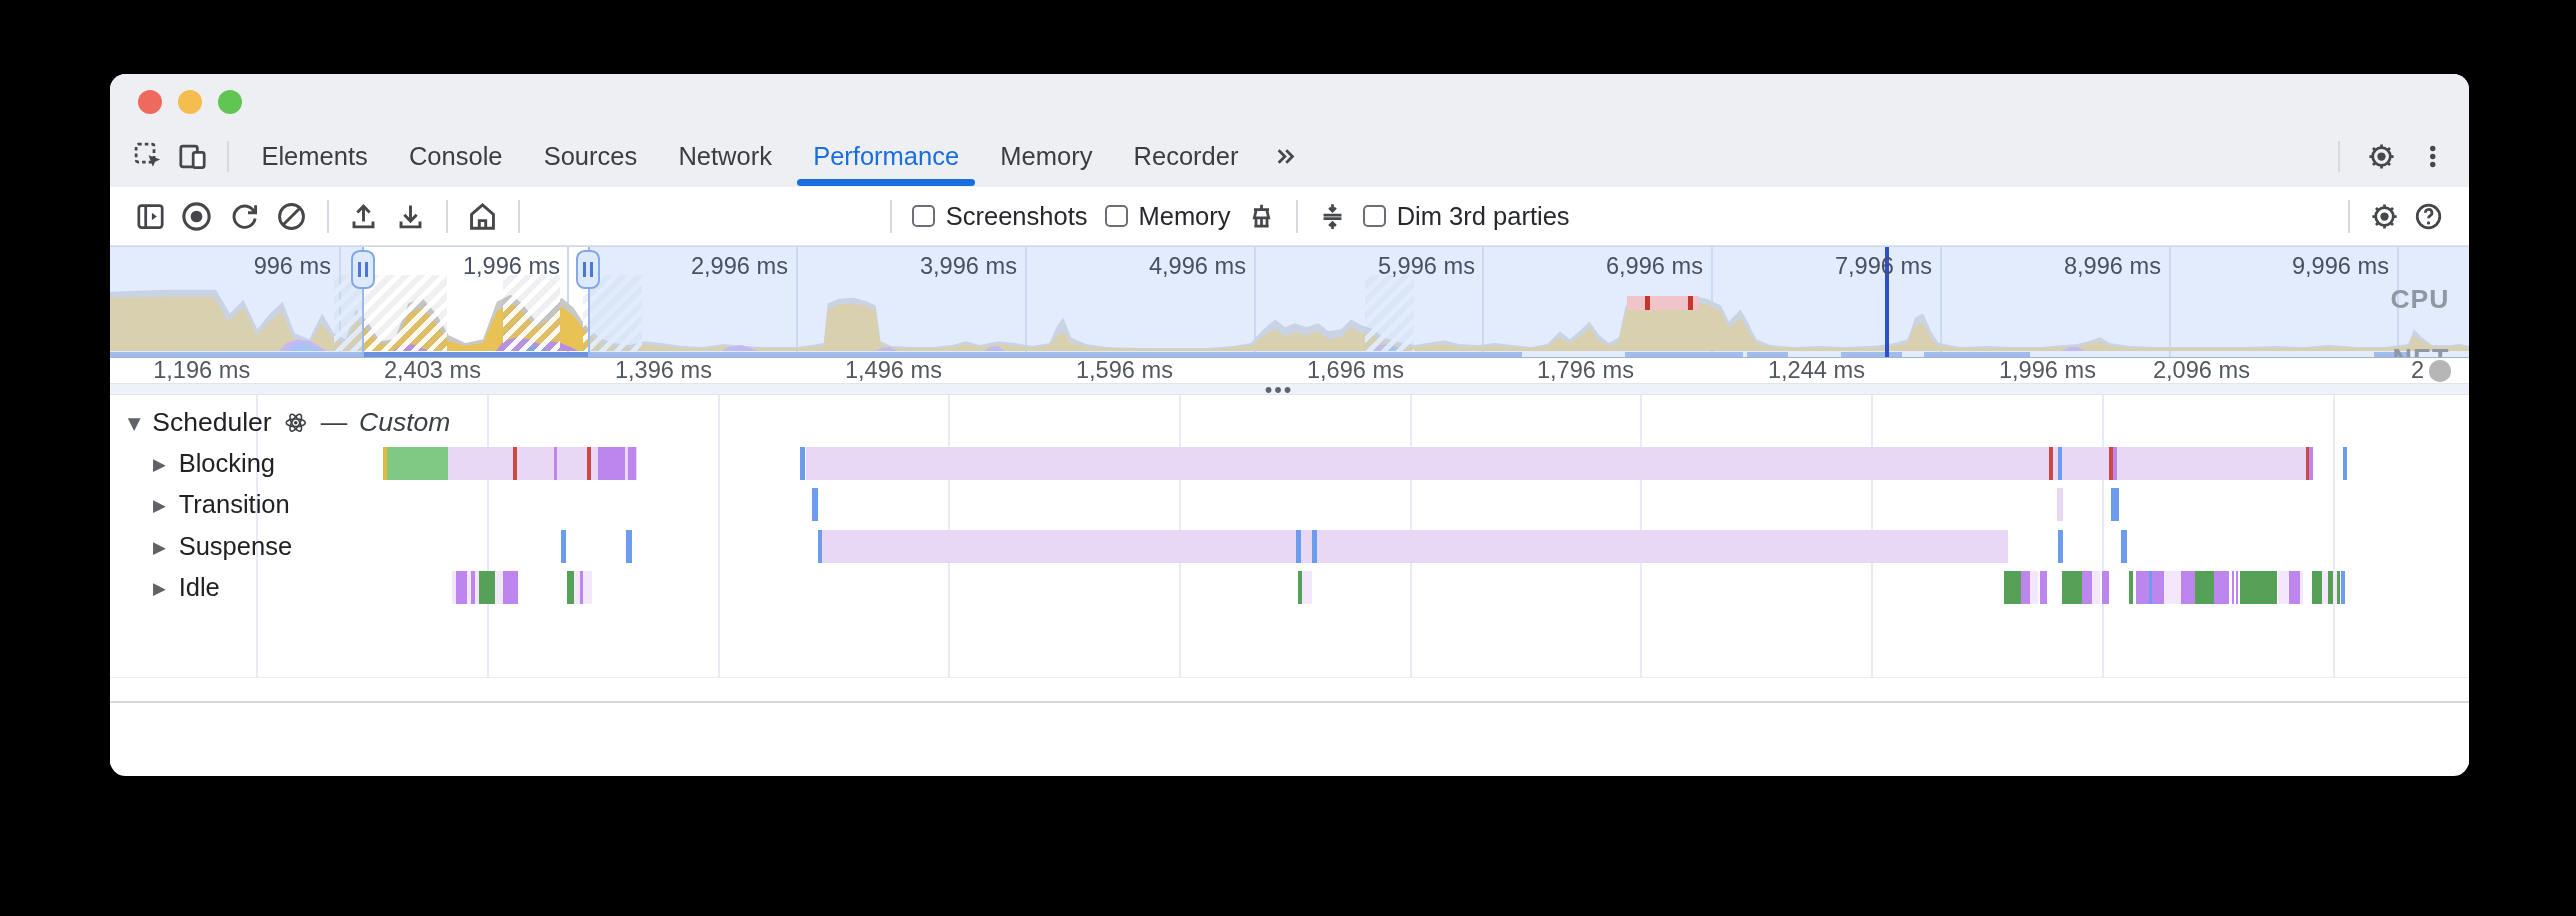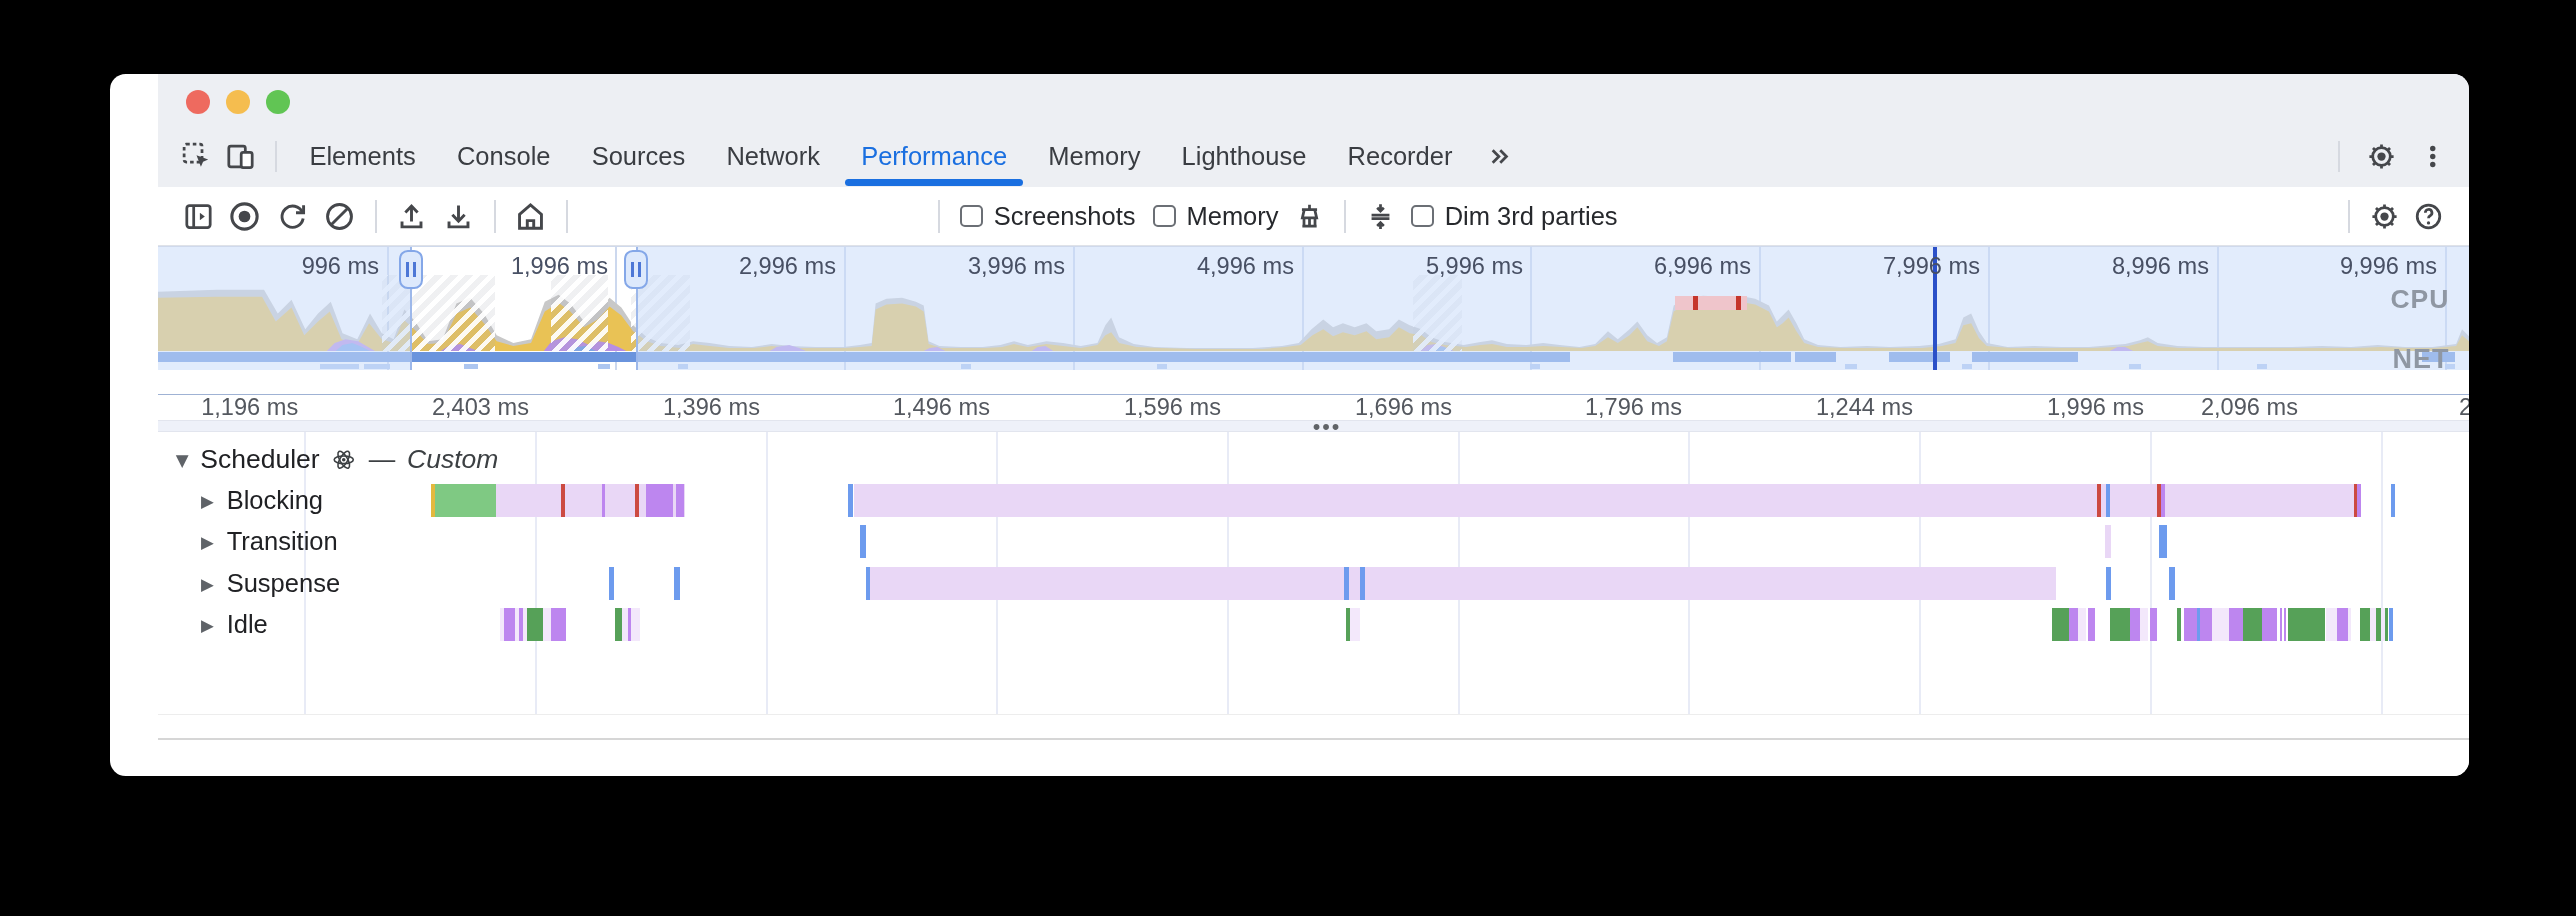--- a/index.html
+++ b/index.html
@@ -1,17 +1,17 @@
 <!DOCTYPE html>
 <html><head>
 <meta charset="utf-8">
 <style>
   * { box-sizing: border-box; margin: 0; padding: 0; }
   body { width: 2576px; height: 917px; background: #000; font-family: "Liberation Sans", sans-serif; position: relative; overflow: hidden; }
-  .window { position: absolute; left: 110px; top: 74px; width: 2359px; height: 702px; background: #fff; border-radius: 15.7px; overflow: hidden; box-shadow: 0 29.5px 88px rgba(0,0,0,0.6); padding-left: 48px; }
+  .window { position: absolute; left: 110px; top: 74px; width: 2359px; height: 702px; background: #fff; border-radius: 15.7px; overflow: hidden; box-shadow: 0 29.5px 88px rgba(0,0,0,0.6); }
 
   
   .topbar { position: relative; height: 113px; background: #edeff3; }
   .lights { position: absolute; top: 15.7px; left: 27.5px; display: flex; gap: 15.7px; }
   .light { width: 24.5px; height: 24.5px; border-radius: 50%; }
   .light.red { background: #ee6a5f; } .light.yellow { background: #f5bd4f; } .light.green { background: #61c554; }
   .tabrow { position: absolute; left: 0; right: 0; bottom: 0; height: 61px; display: flex; align-items: center; padding: 0 15.7px; }
   .iconbtn { background: none; border: none; padding: 3.9px 5.9px; display: flex; align-items: center; cursor: pointer; }
   .ic { stroke: #45474b; fill: none; stroke-width: 2; }
   .vdiv { width: 2px; height: 31px; background: #d6d9e0; margin: 0 11.8px; flex: none; }
@@ -23,21 +23,21 @@
 
   
   .toolbar { height: 59px; background: #fff; display: flex; align-items: center; padding: 0 17.7px; border-bottom: 1px solid #dfe2e8; }
   .toolbar .vdiv { height: 33px; }
   .check { display: flex; align-items: center; gap: 10.8px; font-size: 25.5px; color: #26282c; cursor: pointer; white-space: nowrap; margin: 0 8.8px; }
   .box { width: 22.6px; height: 22.6px; border: 2.5px solid #6b6f75; border-radius: 4.9px; background: #fff; flex: none; }
   .spacer { width: 346px; flex: none; }
   .tspacer { flex: 1; }
 
   
-  .overview { position: relative; height: 149px; background: #fff; border-top: 1px solid #cfd9ec; border-bottom: 1px solid #9fb2d4; overflow: hidden; }
+  .overview { position: relative; height: 112px; background: #fff; border-top: 1px solid #cfd9ec; border-bottom: 1px solid #9fb2d4; overflow: hidden; }
   .ovgrid { position: absolute; top: 0; height: 123px; width: 2px; background: #ccd8ee; }
   .cpusvg { position: absolute; left: 0; top: 27.5px; width: 2359px; height: 76px; }
   .hatch { position: absolute; top: 27.5px; height: 76px; background: repeating-linear-gradient(135deg, rgba(255,255,255,0.92) 0 4.9px, rgba(170,174,184,0.18) 4.9px 10.8px); }
   .netseg { position: absolute; top: 105px; height: 9.8px; }
   .netlight { position: absolute; top: 117px; height: 4.9px; }
   .dim { position: absolute; top: 0; height: 123px; }
   .bound { position: absolute; top: 0; height: 123px; width: 2px; background: #9db8ea; }
   .handle { position: absolute; top: 2.9px; width: 23.6px; height: 39px; background: #dde9fc; border: 2px solid #84a7e8; border-radius: 8.8px; display: flex; align-items: center; justify-content: center; gap: 3.9px; cursor: ew-resize; }
   .handle i { display: block; width: 2.9px; height: 14.7px; background: #4d77d6; }
   .marker { position: absolute; top: 0; height: 123px; width: 3.9px; }
@@ -95,21 +95,20 @@
           </svg>
       </button>
       <div class="vdiv"></div>
       <div class="tabs">
           <div class="tab">Elements</div>
           <div class="tab">Console</div>
           <div class="tab">Sources</div>
           <div class="tab">Network</div>
           <div class="tab active">Performance</div>
           <div class="tab">Memory</div>
-          <div class="tab">Lighthouse</div>
           <div class="tab">Recorder</div>
         </div>
       <button class="iconbtn">
         <svg class="ic" width="37" height="33" viewBox="0 0 24 24">
             <path d="M8.5 7.5 13 12 8.5 16.5 M14 7.5 18.5 12 14 16.5"></path>
           </svg>
       </button>
       <div class="tabright">
         <div class="vdiv"></div>
         <button class="iconbtn">

